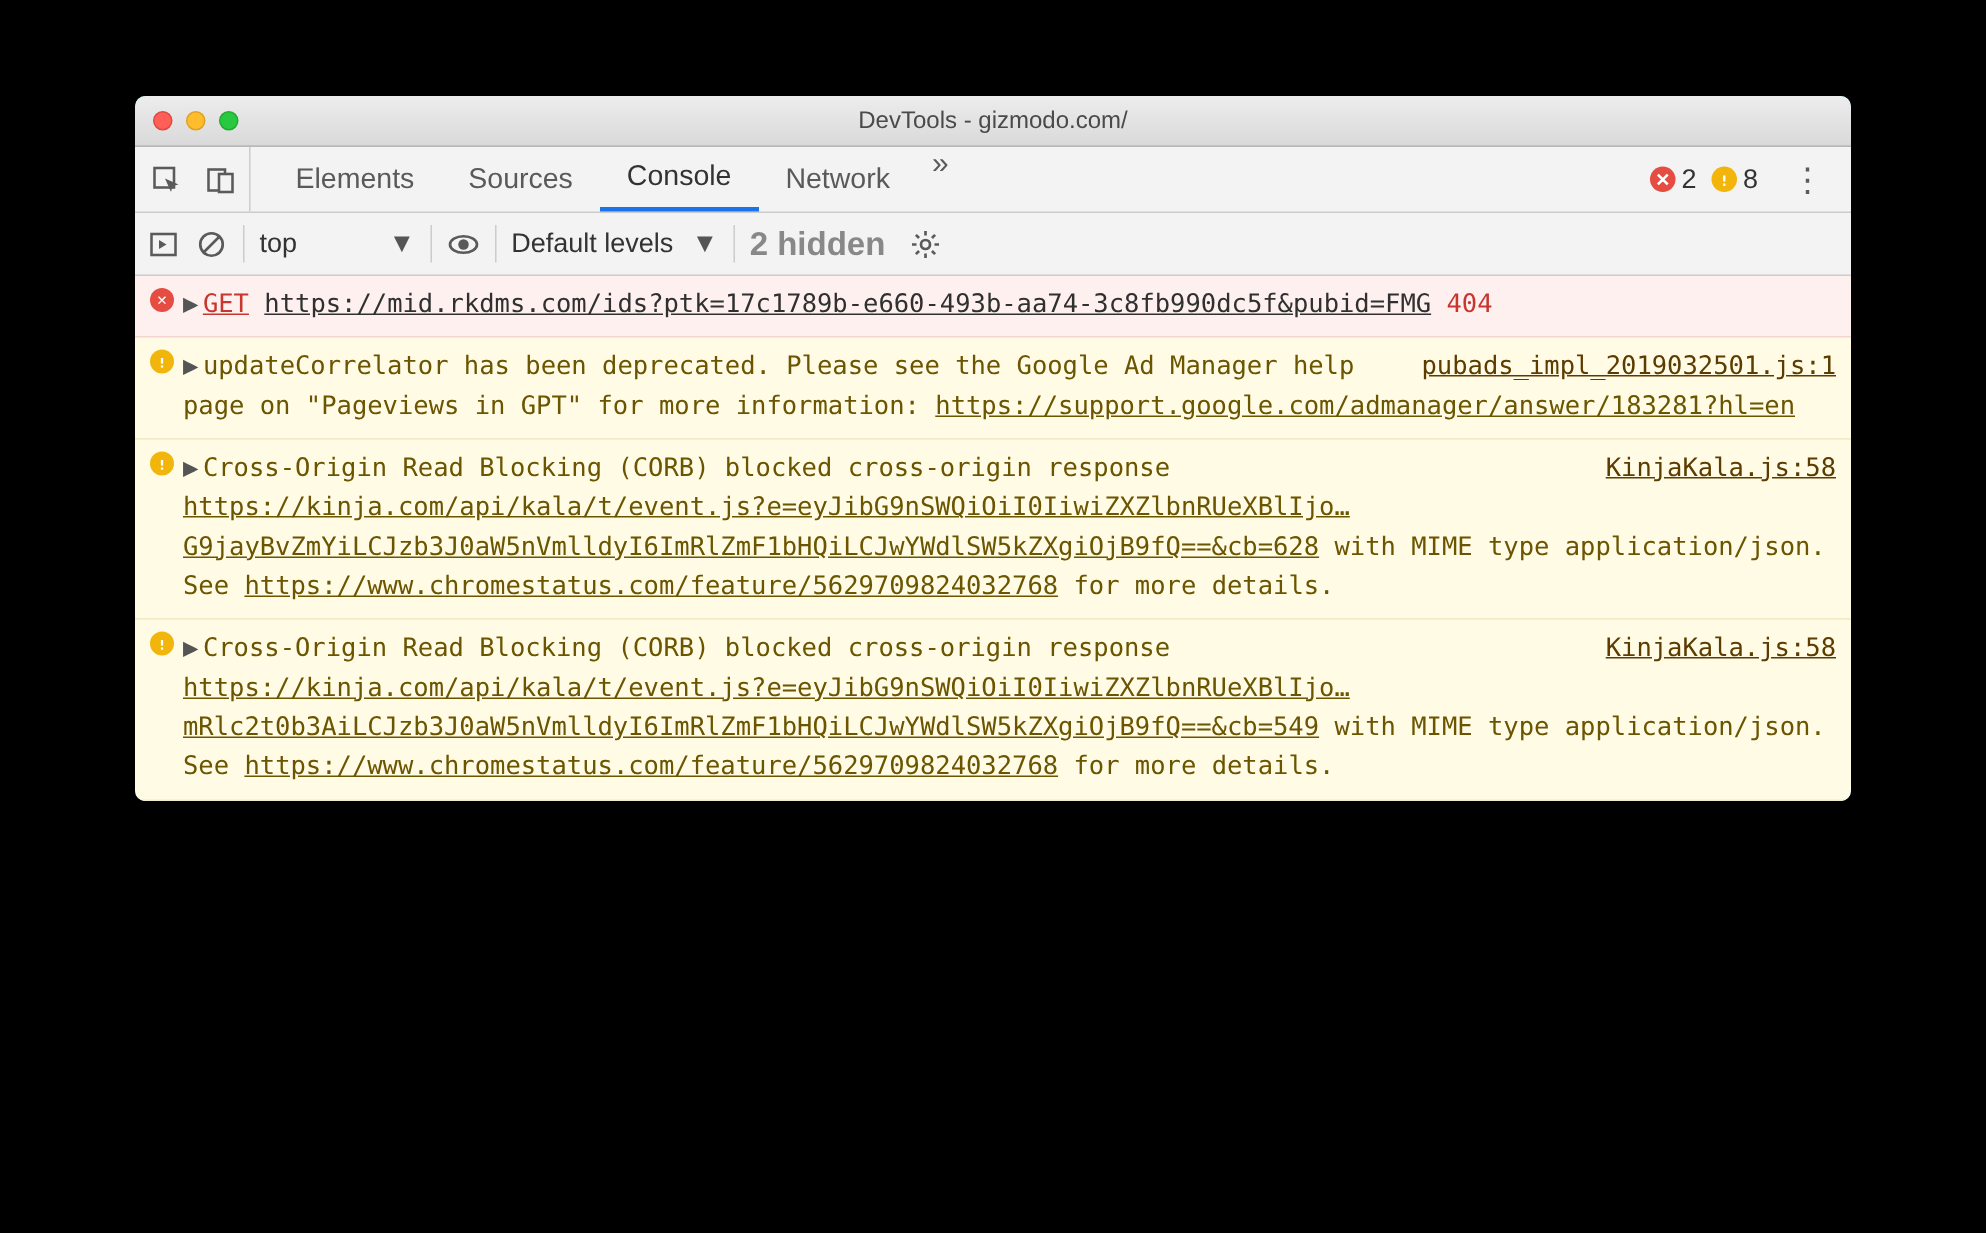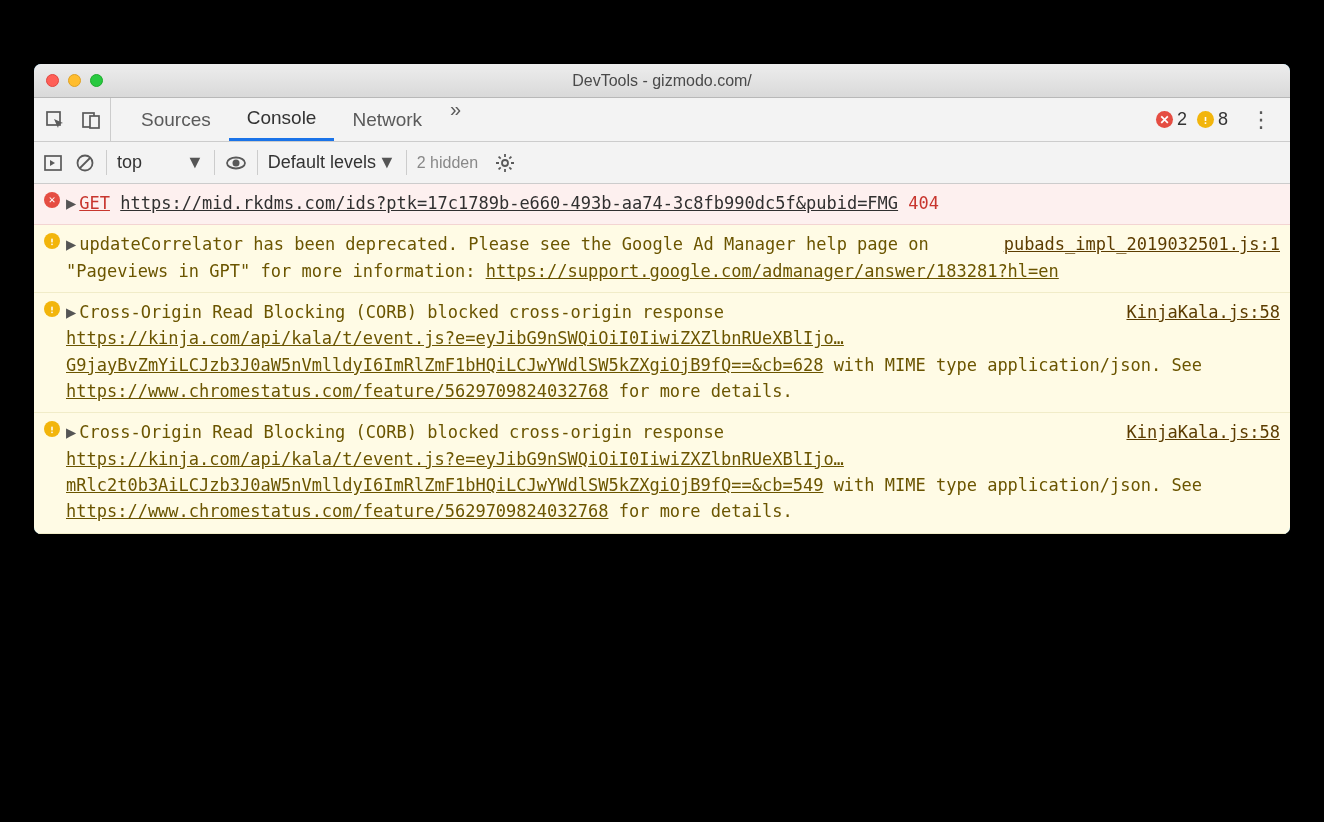--- a/index.html
+++ b/index.html
@@ -7,21 +7,21 @@
     background: #000;
     width: 1324px;
     height: 822px;
     font-family: "Helvetica Neue", Arial, sans-serif;
     display: flex;
     align-items: flex-start;
     justify-content: center;
     padding-top: 64px;
   }
   .window {
-    width: 1256px;
+    width: 1144px;
     background: #7dd3fc;
     border-radius: 7px;
     box-shadow: 0 15px 40px rgba(0,0,0,0.5);
     overflow: hidden;
   }
   .titlebar {
     height: 34px;
     background: linear-gradient(#ededed,#d9d9d9);
     border-bottom: 1px solid #b8b8b8;
     display: flex;
@@ -53,29 +53,29 @@
   .err-badge { display:flex; align-items:center; gap:4px; font-size:18px; color:#333; }
   .err-ico { width:17px; height:17px; border-radius:50%; display:flex; align-items:center; justify-content:center; color:#fff; font-size:12px; font-weight:bold; }
   .err-ico.red { background:#e54d42; }
   .err-ico.y { background:#f2b50c; color:#fff; }
   .kebab { font-size:22px; color:#5a5a5a; padding:0 12px; cursor:pointer; }
   .toolbar2 {
     height:42px; border-bottom:1px solid #ccc; background:#f3f3f3;
     display:flex; align-items:center; padding:0 8px; gap:10px;
   }
   .tb-sep { width:1px; height:60%; background:#ccc; }
-  .ctx-dd { display:flex; align-items:center; gap:44px; font-size:18px; color:#333; cursor:pointer; }
+  .ctx-dd { display:flex; align-items:center; gap:61px; font-size:18px; color:#333; cursor:pointer; }
   .dd-arrow { color:#555; }
   .filter-in {
     width:190px; height:26px; border:none; background:#fff; font-size:17px;
     padding:2px 8px; color:#333;
   }
   .filter-in::placeholder { color:#999; }
-  .levels { display:flex; align-items:flex-start; gap:2px; font-size:18px; color:#333; cursor:pointer; }
-  .hidden-txt { font-size:16px; color:#888; }
+  .levels { display:flex; align-items:flex-start; gap:12px; font-size:18px; color:#333; cursor:pointer; }
+  .hidden-txt { font-size:22px; color:#888;font-weight:bold; }
   .gear { color:#5a5a5a; margin-left:6px; cursor:pointer; }
 
   .log { font-family: Menlo, Consolas, monospace; font-size:17px; }
   .row { display:flex; padding:6px 10px 8px 10px; border-bottom:1px solid #e8e5d6; line-height:1.55; }
   .row.err { background:#fdf0ef; border-bottom-color:#f3d4d2; }
   .row.warn { background:#fffbe5; border-bottom-color:#f1ecc8; }
   .row-ico { width:22px; flex:none; padding-top:2px; }
   .row-ico .c { width:16px; height:16px; border-radius:50%; display:flex; align-items:center; justify-content:center; color:#fff; font-size:11px; font-weight:bold; }
   .row-ico .c.r { background:#e54d42; }
   .row-ico .c.y { background:#f2b50c; }
@@ -112,20 +112,21 @@
           </svg>
       </span>
       <span class="ico">
         <svg width="20" height="20" viewBox="0 0 20 20">
             <rect x="2" y="3" width="11" height="14" fill="none" stroke="#5a5a5a" stroke-width="1.7"></rect>
             <rect x="9" y="6" width="9" height="12" fill="#f3f3f3" stroke="#5a5a5a" stroke-width="1.7"></rect>
           </svg>
       </span>
     </div>
     <div class="tabs">
+      <div class="tab">Elements</div>
       <div class="tab">Sources</div>
       <div class="tab active">Console</div>
       <div class="tab">Network</div>
       <div class="overflow">»</div>
     </div>
     <div class="tab-right">
       <span class="err-badge">
         <span class="err-ico red">✕</span>
         <span>2</span>
       </span>

